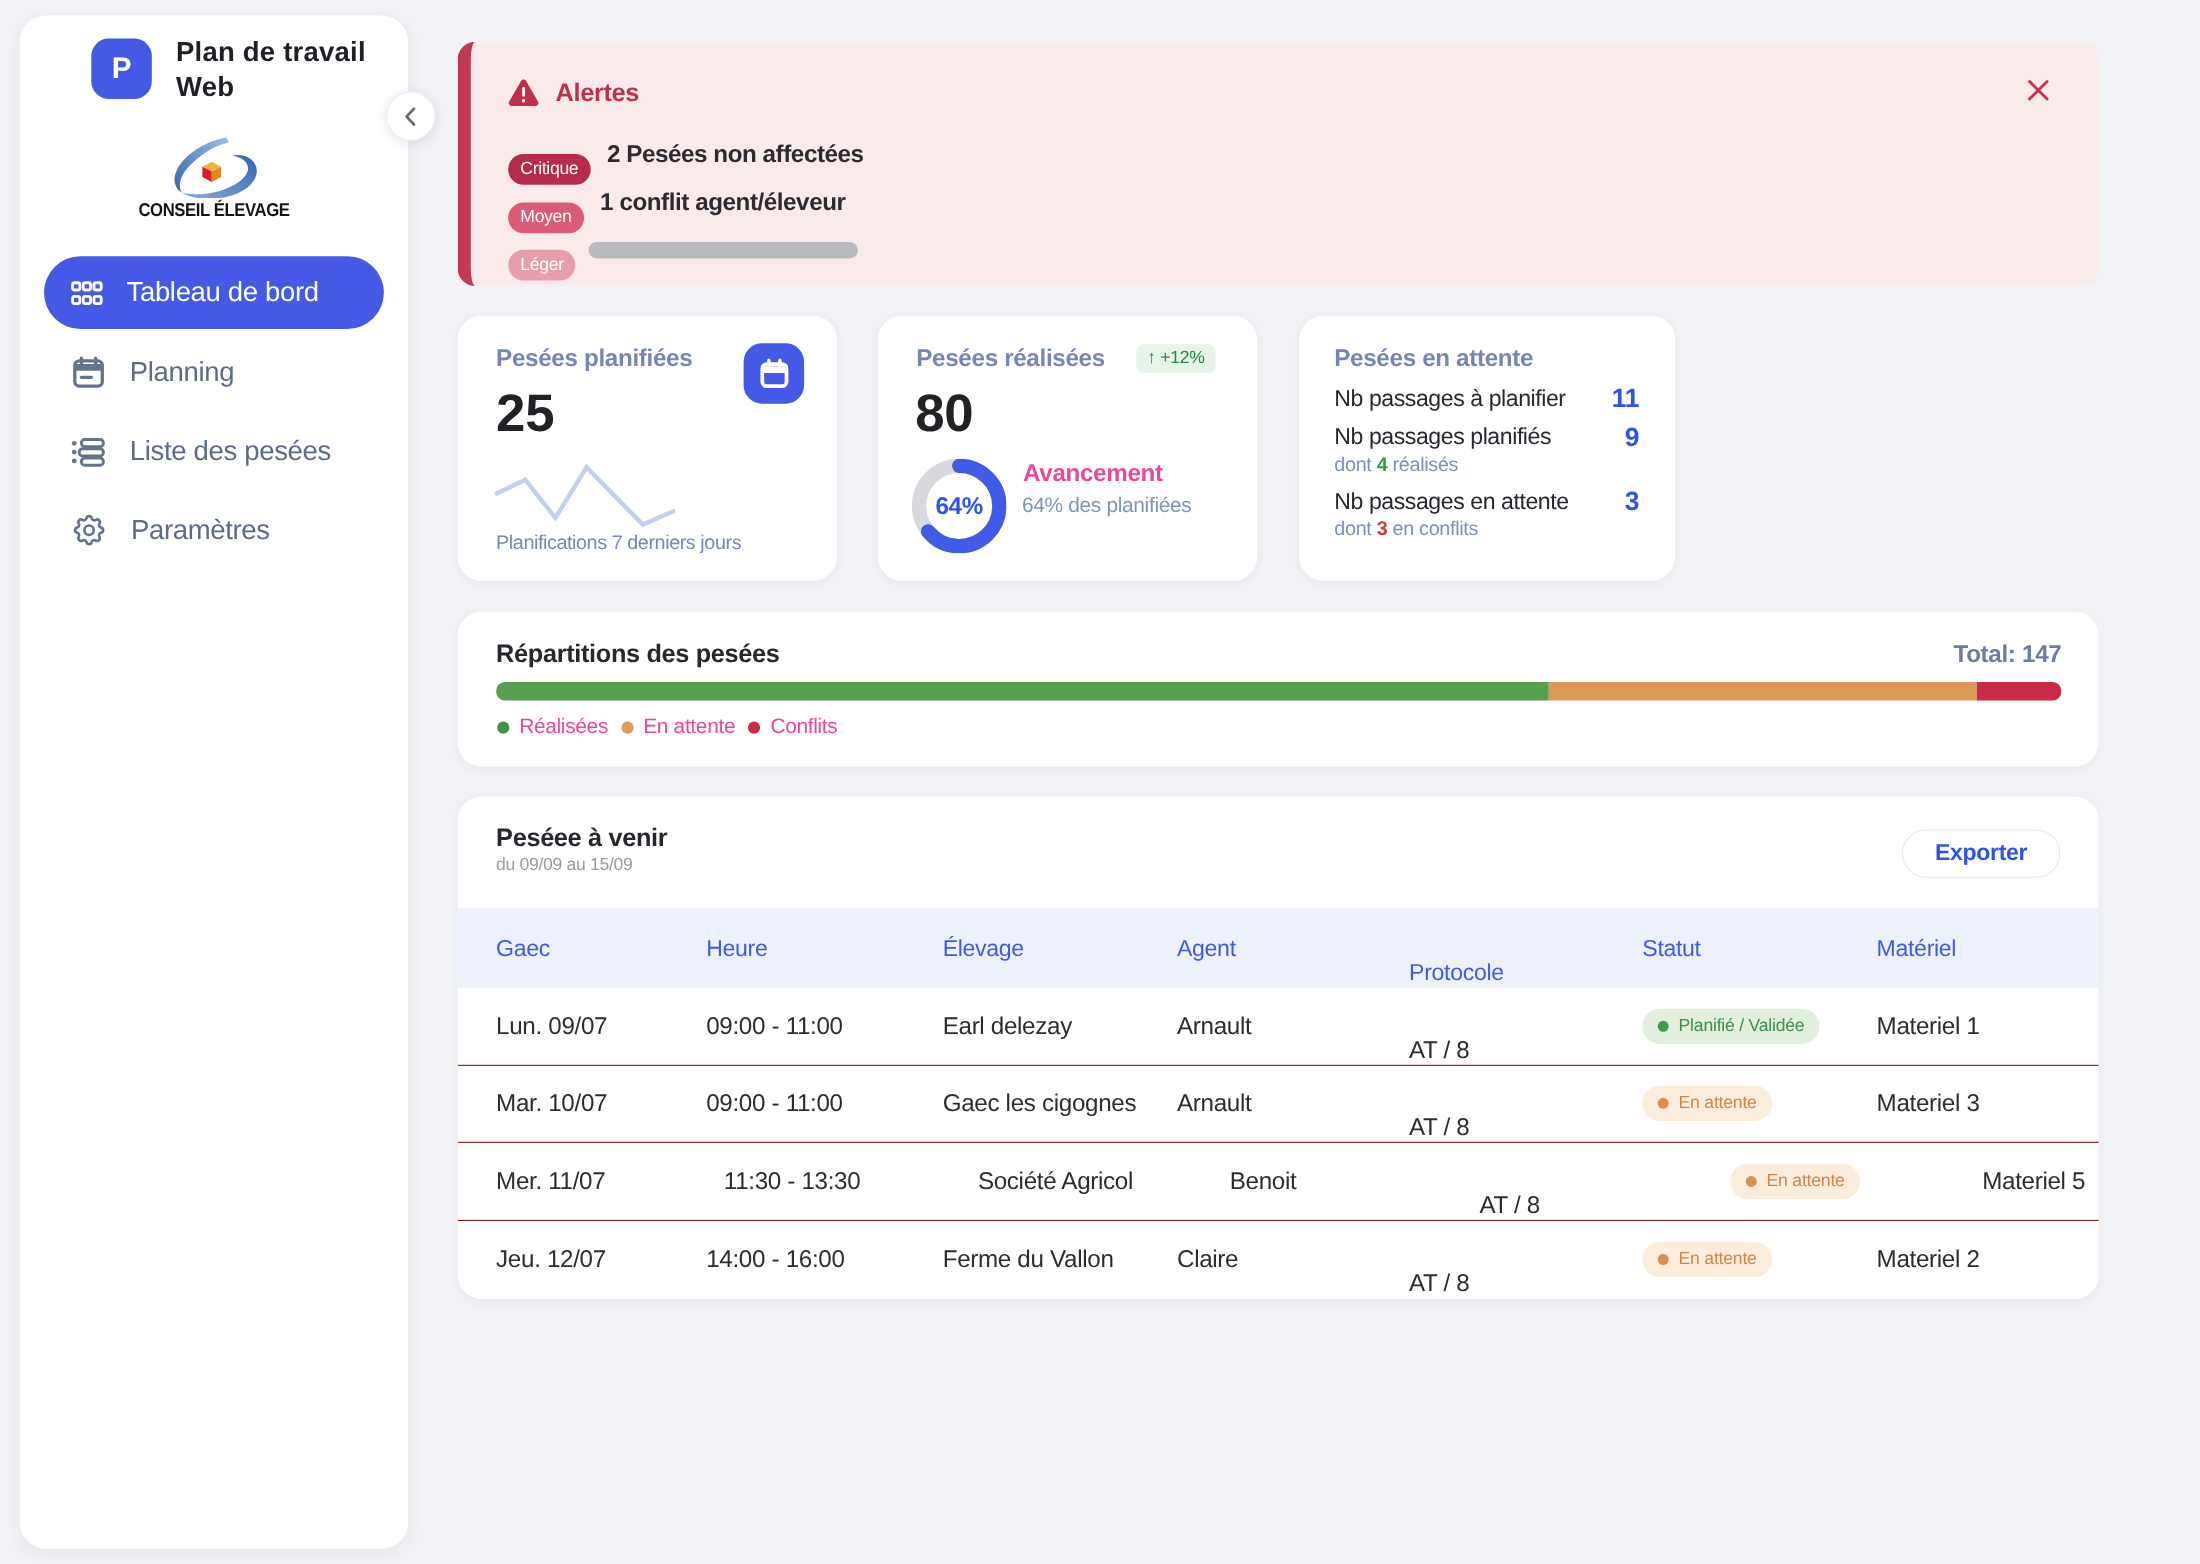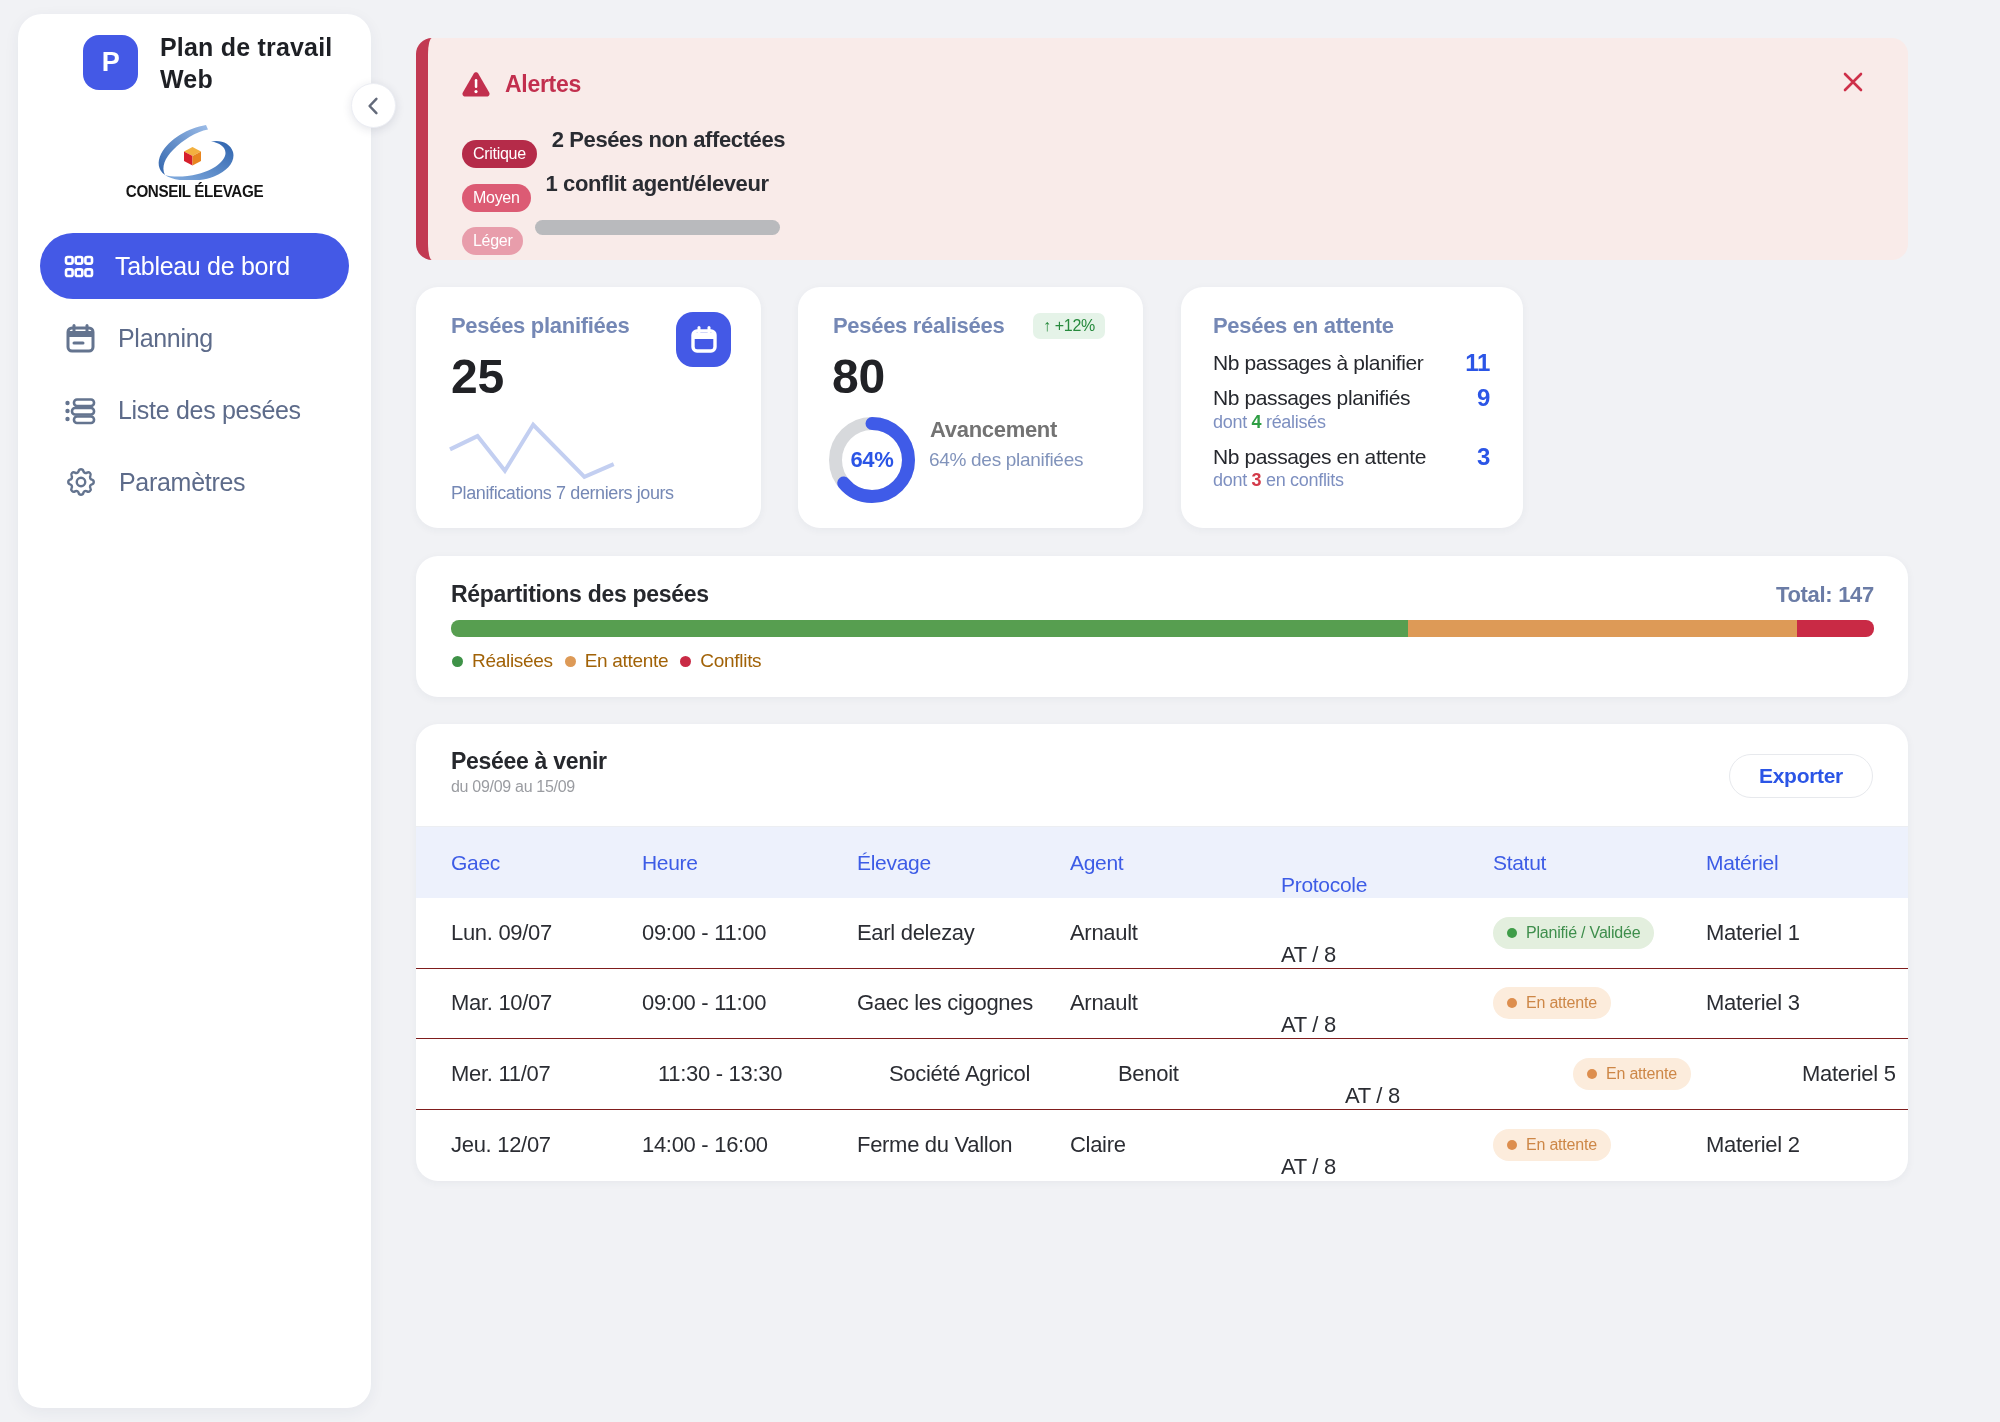--- a/index.html
+++ b/index.html
@@ -98,21 +98,21 @@
 .rd { color:#d33a49; font-weight:bold; }
 
 
 .rep { left:416px; top:556px; width:1492px; height:141px; }
 .rep h2 { position:absolute; left:35px; top:25px; font-size:23px; font-weight:bold; color:#26282d; }
 .rep .total { position:absolute; right:34px; top:26px; font-size:22px; font-weight:bold; color:#6b7ca6; }
 .bar { position:absolute; left:35px; top:64px; width:1423px; height:17px; border-radius:8px; overflow:hidden; display:flex; }
 .bar .g { background:#579e50; width:957px; }
 .bar .o { background:#dd9a57; width:389px; }
 .bar .r { background:#c92a45; width:77px; }
-.legend { position:absolute; left:36px; top:94px; display:flex; align-items:center; font-size:19px; color:#a16207; }
+.legend { position:absolute; left:36px; top:94px; display:flex; align-items:center; font-size:19px; color:#ec4899; }
 .dot { width:11px; height:11px; border-radius:50%; display:inline-block; margin-right:9px; }
 .legend span.item { display:inline-flex; align-items:center; margin-right:12px; }
 
 
 .tab { left:416px; top:724px; width:1492px; height:457px; overflow:hidden; }
 .tab h2 { position:absolute; left:35px; top:24px; font-size:23px; font-weight:bold; color:#26282d; }
 .tab .range { position:absolute; left:35px; top:54px; font-size:16px; color:#9a9ca1; }
 .exportbtn {
   position:absolute; right:35px; top:30px; width:144px; height:44px;
   background:#fff; border:1.5px solid #e7e9ed; border-radius:22px;
@@ -269,21 +269,21 @@
 
 <div class="card c2">
   <div class="abs ctitle" style="left:35px; top:26px;">Pesées réalisées</div>
   <div class="badge12">↑&nbsp;+12%</div>
   <div class="abs bignum" style="left:34px; top:66px;">80</div>
   <svg class="abs" style="left:31px; top:130px;" width="86" height="86" viewBox="0 0 86 86">
     <circle cx="43" cy="43" r="36.5" fill="none" stroke="#d7d9dc" stroke-width="13"></circle>
     <circle cx="43" cy="43" r="36.5" fill="none" stroke="#3f5be8" stroke-width="13" stroke-dasharray="146.8 82.6" stroke-dashoffset="0" stroke-linecap="round" transform="rotate(-90 43 43)"></circle>
     <text x="43" y="50" text-anchor="middle" font-size="22" font-weight="bold" fill="#2b55e6" font-family="Liberation Sans, sans-serif">64%</text>
   </svg>
-  <div class="abs" style="left:132px; top:130px; font-size:22px; font-weight:bold; color:#737373;">Avancement</div>
+  <div class="abs" style="left:132px; top:130px; font-size:22px; font-weight:bold; color:#ec4899;">Avancement</div>
   <div class="abs" style="left:131px; top:162px; font-size:19px; color:#8193bb;">64% des planifiées</div>
 </div>
 
 <div class="card c3">
   <div class="abs ctitle" style="left:32px; top:26px;">Pesées en attente</div>
   <div class="c3row" style="top:62px;">
       <span class="lab">Nb passages à planifier</span>
       <span class="val">11</span>
     </div>
   <div class="c3row" style="top:97px;">

